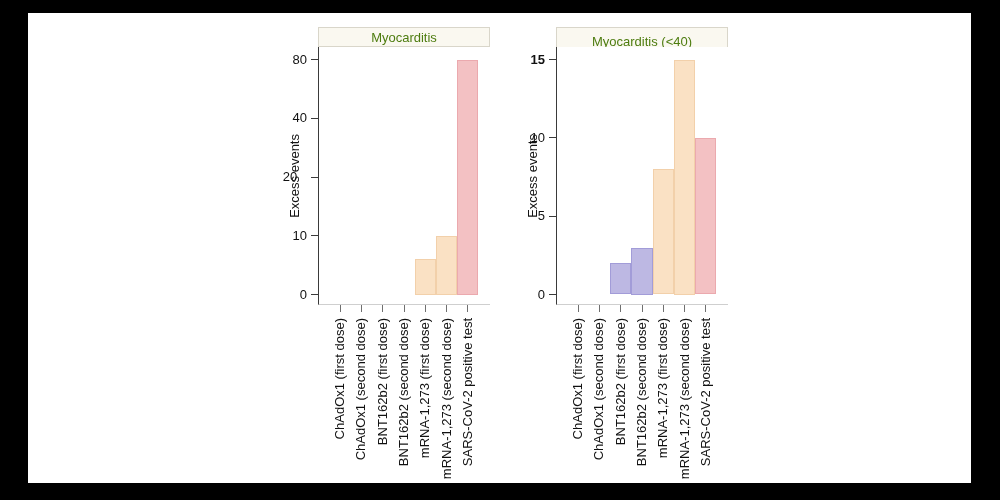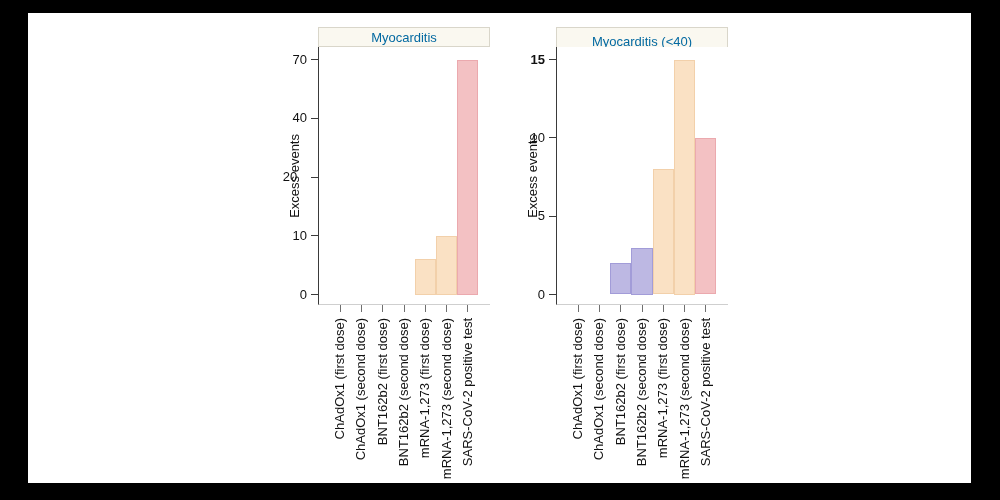--- a/index.html
+++ b/index.html
@@ -4,21 +4,21 @@
 <style>
   html,body { margin:0; padding:0; background:#000; }
   .canvas {
     position:relative; width:1000px; height:500px; background:#000;
     font-family:"Liberation Sans", sans-serif; overflow:hidden;
   }
   .page { position:absolute; left:28px; top:13px; width:943px; height:470px; background:#ffffff; }
   .chart { position:absolute; inset:0; }
   .strip {
     position:absolute; display:flex; align-items:center; justify-content:center;
-    font-size:13px; color:#0369a1; box-sizing:border-box;
+    font-size:13px; color:#4d7c0f; box-sizing:border-box;
   }
   .plot-region { position:absolute; box-sizing:border-box; }
   .ylabel-wrap { position:absolute; display:flex; align-items:center; justify-content:center; }
   .vtext {
     writing-mode:vertical-rl; transform:rotate(180deg);
     white-space:nowrap; font-size:13px; line-height:14px; color:#111;
   }
   .xlabel {
     position:absolute; writing-mode:vertical-rl; transform:rotate(180deg);
     white-space:nowrap; font-size:13px; line-height:14px; color:#111;
@@ -46,21 +46,21 @@
       <div class="plot-region" style="left: 290px; top: 34px; width: 172px; height: 258px; border-left: 1px solid rgb(58, 58, 58); border-bottom: 1px solid rgb(207, 207, 207); background: rgb(255, 255, 255);"></div>
     <div class="tick" style="left: 283px; top: 281px; width: 7px; height: 1px; background: rgb(58, 58, 58);"></div>
         <div class="ytick-label" style="left: 245px; top: 273.5px;">0</div>
         <div class="tick" style="left: 283px; top: 222.25px; width: 7px; height: 1px; background: rgb(58, 58, 58);"></div>
         <div class="ytick-label" style="left: 245px; top: 214.75px;">10</div>
         <div class="tick" style="left: 283px; top: 163.5px; width: 7px; height: 1px; background: rgb(58, 58, 58);"></div>
         <div class="ytick-label" style="left: 245px; top: 156px; text-align: center;">20</div>
         <div class="tick" style="left: 283px; top: 104.75px; width: 7px; height: 1px; background: rgb(58, 58, 58);"></div>
         <div class="ytick-label" style="left: 245px; top: 97.25px;">40</div>
         <div class="tick" style="left: 283px; top: 46px; width: 7px; height: 1px; background: rgb(58, 58, 58);"></div>
-        <div class="ytick-label" style="left: 245px; top: 38.5px;">70</div>
+        <div class="ytick-label" style="left: 245px; top: 38.5px;">80</div>
         <div class="tick" style="left: 311.643px; top: 292px; width: 1px; height: 7px; background: rgb(111, 111, 111);"></div>
         <div class="xlabel" style="left: 305.143px; top: 305px;">ChAdOx1 (first dose)</div>
         <div class="tick" style="left: 332.929px; top: 292px; width: 1px; height: 7px; background: rgb(111, 111, 111);"></div>
         <div class="xlabel" style="left: 326.429px; top: 305px;">ChAdOx1 (second dose)</div>
         <div class="tick" style="left: 354.214px; top: 292px; width: 1px; height: 7px; background: rgb(111, 111, 111);"></div>
         <div class="xlabel" style="left: 347.714px; top: 305px;">BNT162b2 (first dose)</div>
         <div class="tick" style="left: 375.5px; top: 292px; width: 1px; height: 7px; background: rgb(111, 111, 111);"></div>
         <div class="xlabel" style="left: 369px; top: 305px;">BNT162b2 (second dose)</div>
         <div class="bar" style="left: 386.643px; top: 246.25px; width: 21.2857px; height: 35.25px; background: rgb(250, 225, 196); border-color: rgb(242, 208, 170);"></div>
         <div class="tick" style="left: 396.786px; top: 292px; width: 1px; height: 7px; background: rgb(111, 111, 111);"></div>

